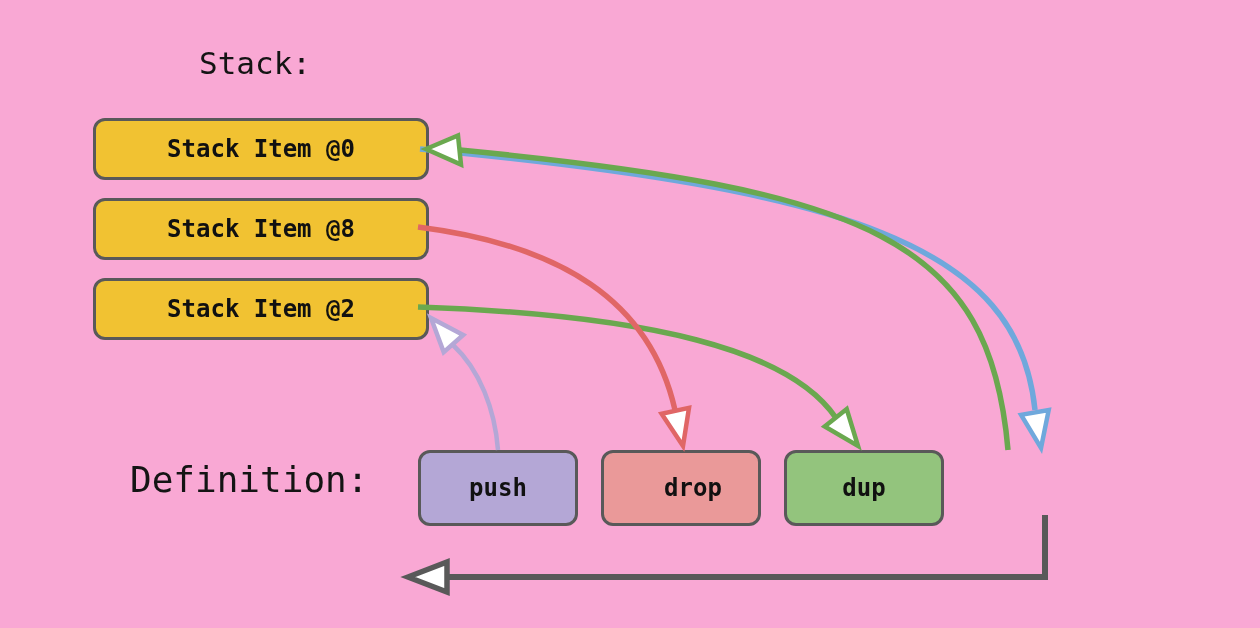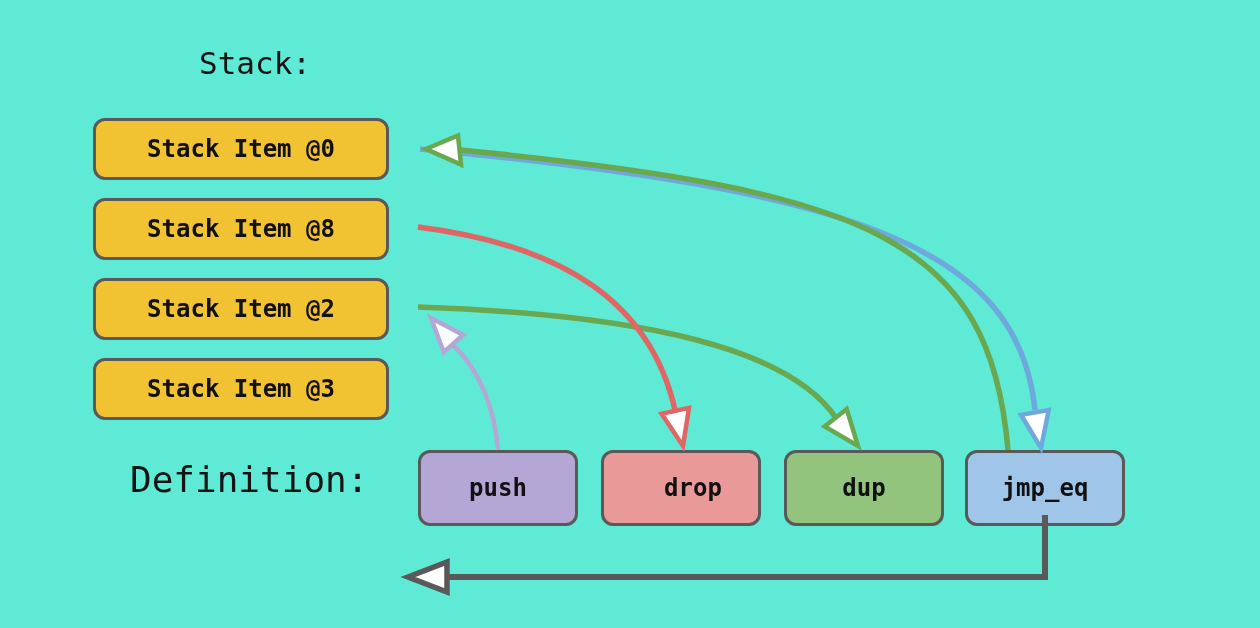--- a/index.html
+++ b/index.html
@@ -1,37 +1,37 @@
 <!DOCTYPE html>
 <html><head>
 <meta charset="utf-8">
 <style>
   html,body{margin:0;padding:0;}
   body{background:#ffffff;font-family:"DejaVu Sans Mono","Liberation Mono",monospace;}
-  .canvas{position:relative;width:1260px;height:628px;background:#5eead4;overflow:hidden;}
+  .canvas{position:relative;width:1260px;height:628px;background:#f9a8d4;overflow:hidden;}
 
   .diagram-title{
     position:absolute;left:93px;top:44px;width:324px;
     font-size:31px;font-weight:500;color:#141414;text-align:center;
     line-height:38px;white-space:nowrap;
   }
   .definition-title{
     position:absolute;left:130px;top:461px;width:260px;
     font-size:36px;font-weight:500;color:#141414;text-align:left;
     line-height:38px;white-space:nowrap;
   }
 
   .box{
     position:absolute;
     border:3.5px solid #595959;border-radius:12px;
     display:flex;align-items:center;justify-content:center;
     font-weight:bold;font-size:24px;color:#111111;
     box-sizing:border-box;white-space:nowrap;
   }
-  .stack-box{left:93px;width:296px;height:62px;}
+  .stack-box{left:93px;width:336px;height:62px;}
   .op-box{top:450px;width:160px;height:76px;}
 
   svg.arrows{position:absolute;left:0;top:0;pointer-events:none;}
   svg.arrows path{fill:none;stroke-linecap:butt;}
   svg.arrows path.head{fill:#ffffff;stroke-linejoin:miter;}
 </style>
 </head>
 <body>
 
 <div class="canvas">
@@ -40,37 +40,31 @@
 
   <div class="box stack-box" style="top: 118px; background-color: rgb(241, 194, 50);">
     <span>Stack Item @0</span>
   </div>
   <div class="box stack-box" style="top: 198px; background-color: rgb(241, 194, 50);">
     <span>Stack Item @8</span>
   </div>
   <div class="box stack-box" style="top: 278px; background-color: rgb(241, 194, 50);">
     <span>Stack Item @2</span>
   </div>
-  <div class="box stack-box" style="top: 358px; background-color: rgb(241, 194, 50);">
-    <span>Stack Item @3</span>
-  </div>
 
   <div class="definition-title">Definition:</div>
 
   <div class="box op-box" style="left: 418px; background-color: rgb(180, 167, 214);">
     <span>push</span>
   </div>
   <div class="box op-box" style="left: 601px; background-color: rgb(234, 153, 153); padding-left: 24px;">
     <span>drop</span>
   </div>
   <div class="box op-box" style="left: 784px; background-color: rgb(147, 196, 125);">
     <span>dup</span>
-  </div>
-  <div class="box op-box" style="left: 965px; background-color: rgb(159, 197, 232);">
-    <span>jmp_eq</span>
   </div>
 
   <svg class="arrows" width="1260" height="628" viewBox="0 0 1260 628">
 
     <path stroke-width="5.5" d="M 420,149 C 850,190 1018,245 1035,410" stroke="#6FA8DC"></path>
     <path class="head" stroke-width="4.5" d="M 1041,448 L 1048.7,410.1 L 1021.1,414.9 Z" stroke="#6FA8DC"></path>
 
     <path stroke-width="4.5" d="M 498,450 C 495,410 480,370 453,345" stroke="#B4A7D6"></path>
     <path class="head" stroke-width="4.5" d="M 431,318 L 443.7,352.1 L 463.2,334.9 Z" stroke="#B4A7D6"></path>
 

